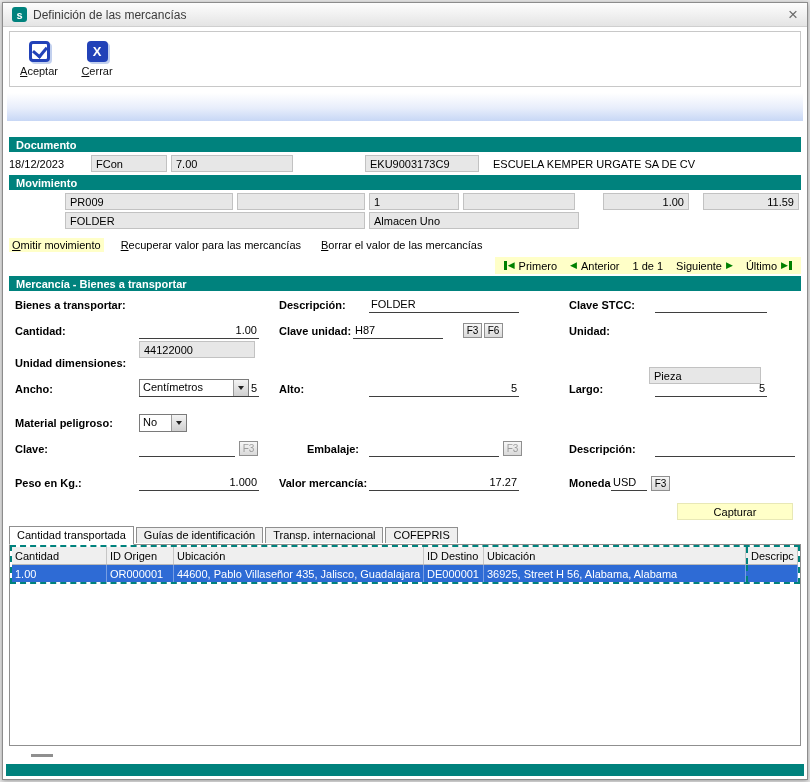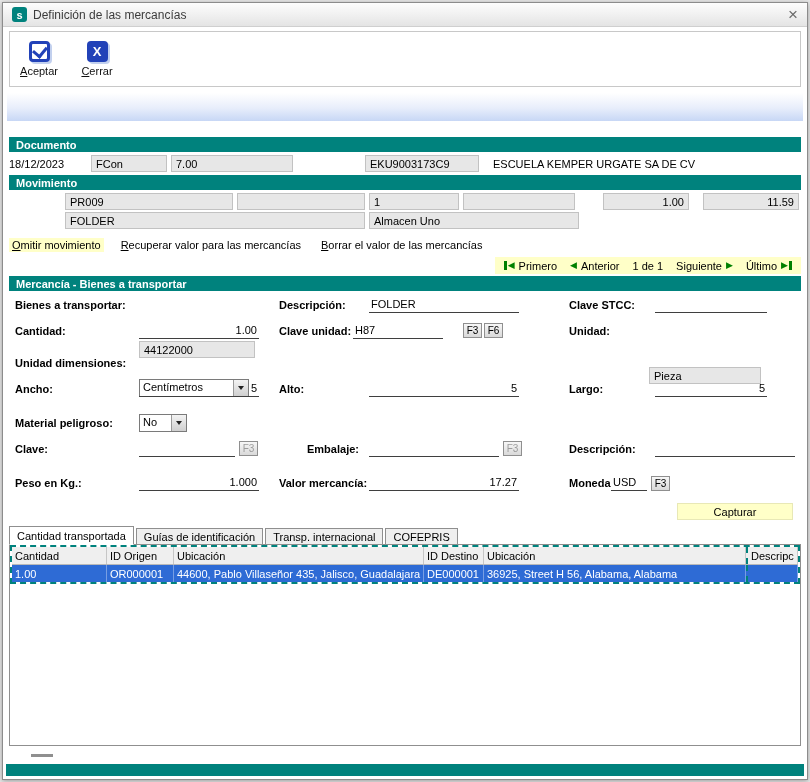--- a/index.html
+++ b/index.html
@@ -73,21 +73,21 @@
     border:1px solid #8F8F8F; font-size:10px; display:flex; align-items:center; justify-content:center; cursor:pointer; }
   .fbtn.dis{ color:#9C9C9C; cursor:default; }
   .combo{ position:absolute; height:18px; border:1px solid #7A7A7A; background:#fff; display:flex; align-items:stretch; cursor:pointer; }
   .combo .val{ flex:1; padding:1px 3px 0; white-space:nowrap; overflow:hidden; }
   .combo .cbtn{ width:15px; background:linear-gradient(#F3F3F3,#CFCFCF); border-left:1px solid #9A9A9A;
     display:flex; align-items:center; justify-content:center; }
   .tri{ width:0; height:0; border-left:3px solid transparent; border-right:3px solid transparent; border-top:4px solid #222; }
   .capbtn{ position:absolute; background:var(--yellow); border:1px solid #E8E8B6; height:17px; width:116px;
     display:flex; align-items:center; justify-content:center; cursor:pointer; }
   
-  .tabs{ margin:0 6px; display:flex; align-items:flex-end; height:19px; position:relative; z-index:2; }
+  .tabs{ margin:0 6px; display:flex; align-items:center; height:19px; position:relative; z-index:2; }
   .tab{ font-size:11px; padding:0 7px; background:#EFEFEF; border:1px solid #8F8F8F; border-bottom:none;
     margin-right:2px; height:16px; display:flex; align-items:center; cursor:pointer; white-space:nowrap; }
   .tab.active{ background:#fff; height:19px; margin-bottom:-1px; border-bottom:1px solid #fff; }
   
   .grid{ margin:0 6px; border:1px solid #8F8F8F; height:202px; background:#fff; position:relative; }
   .marquee{ border:2px dashed var(--teal); }
   .hrow{ display:flex; height:18px; background:#EFEFEF; border-bottom:1px solid #B9B9B9; }
   .hcell{ font-size:11px; padding:0 3px; border-right:1px solid #C6C6C6; overflow:hidden; white-space:nowrap;
     display:flex; align-items:center; cursor:pointer; }
   .drow{ display:flex; height:17px; background:var(--sel); color:#fff; cursor:pointer; }

